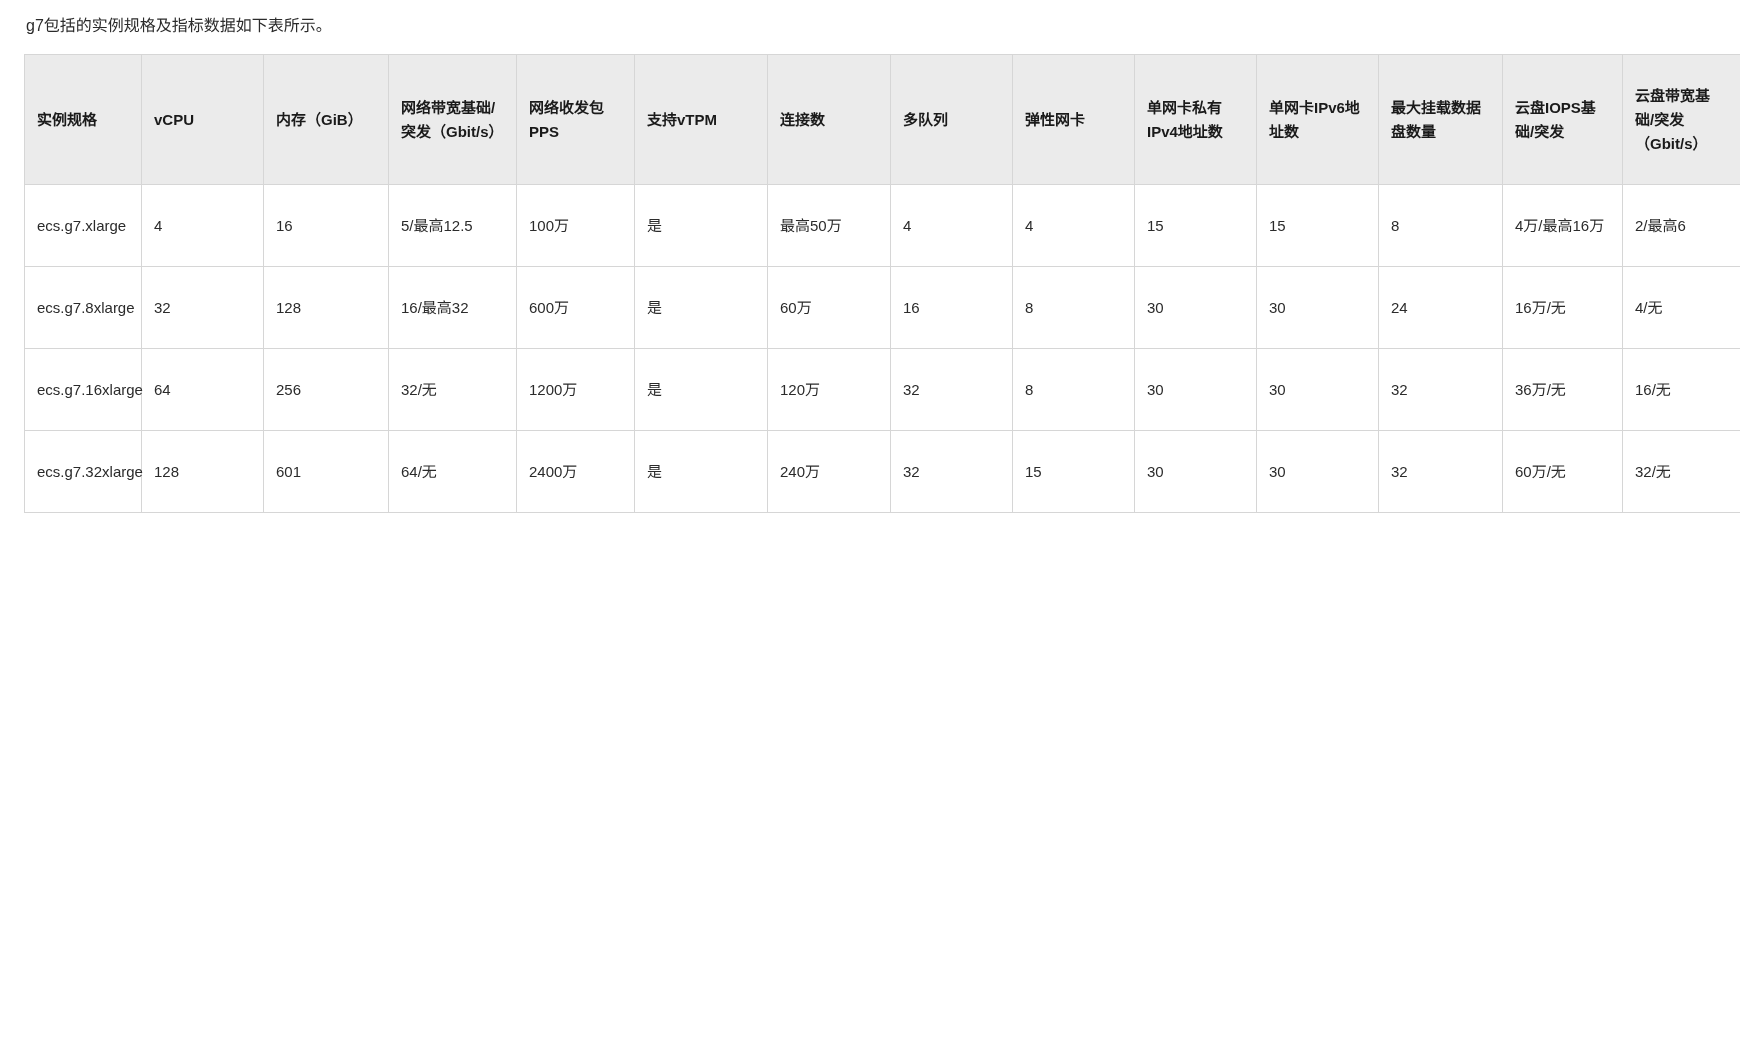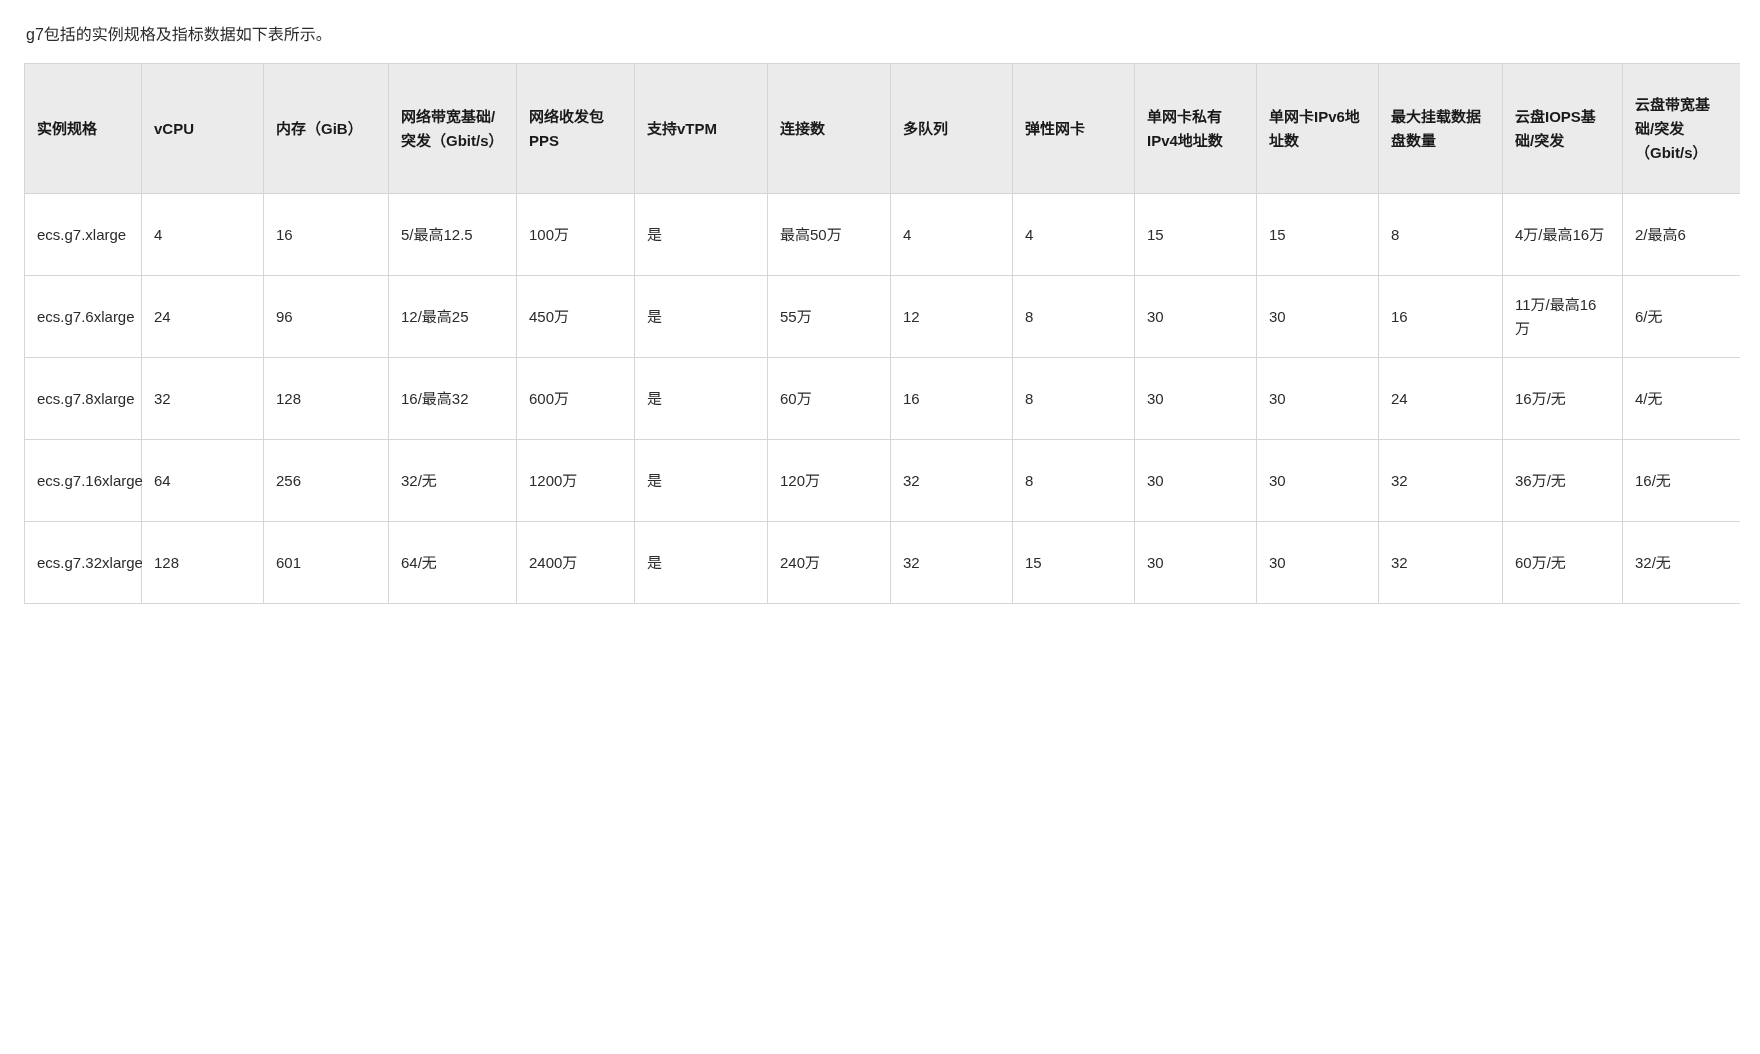--- a/index.html
+++ b/index.html
@@ -15,21 +15,21 @@
     overflow: hidden;
   }
   .page {
     padding: 10px 24px 0 24px;
     box-sizing: border-box;
   }
   .intro {
     font-size: 16px;
     line-height: 24px;
     color: #2b2b2b;
-    margin: 13px 0 16px 2px;
+    margin: 4px 0 16px 2px;
   }
   .table-wrap {
     width: 1716px;
     overflow: hidden;
   }
   table.spec {
     border-collapse: collapse;
     table-layout: fixed;
     width: 1716px;
     font-size: 15px;
@@ -129,36 +129,20 @@
           <td>最高50万</td>
           <td>4</td>
           <td>4</td>
           <td>15</td>
           <td>15</td>
           <td>8</td>
           <td>4万/最高16万</td>
           <td>2/最高6</td>
         </tr>
         <tr>
-          <td>ecs.g7.6xlarge</td>
-          <td>24</td>
-          <td>96</td>
-          <td>12/最高25</td>
-          <td>450万</td>
-          <td>是</td>
-          <td>55万</td>
-          <td>12</td>
-          <td>8</td>
-          <td>30</td>
-          <td>30</td>
-          <td>16</td>
-          <td>11万/最高16万</td>
-          <td>6/无</td>
-        </tr>
-        <tr>
           <td>ecs.g7.8xlarge</td>
           <td>32</td>
           <td>128</td>
           <td>16/最高32</td>
           <td>600万</td>
           <td>是</td>
           <td>60万</td>
           <td>16</td>
           <td>8</td>
           <td>30</td>

